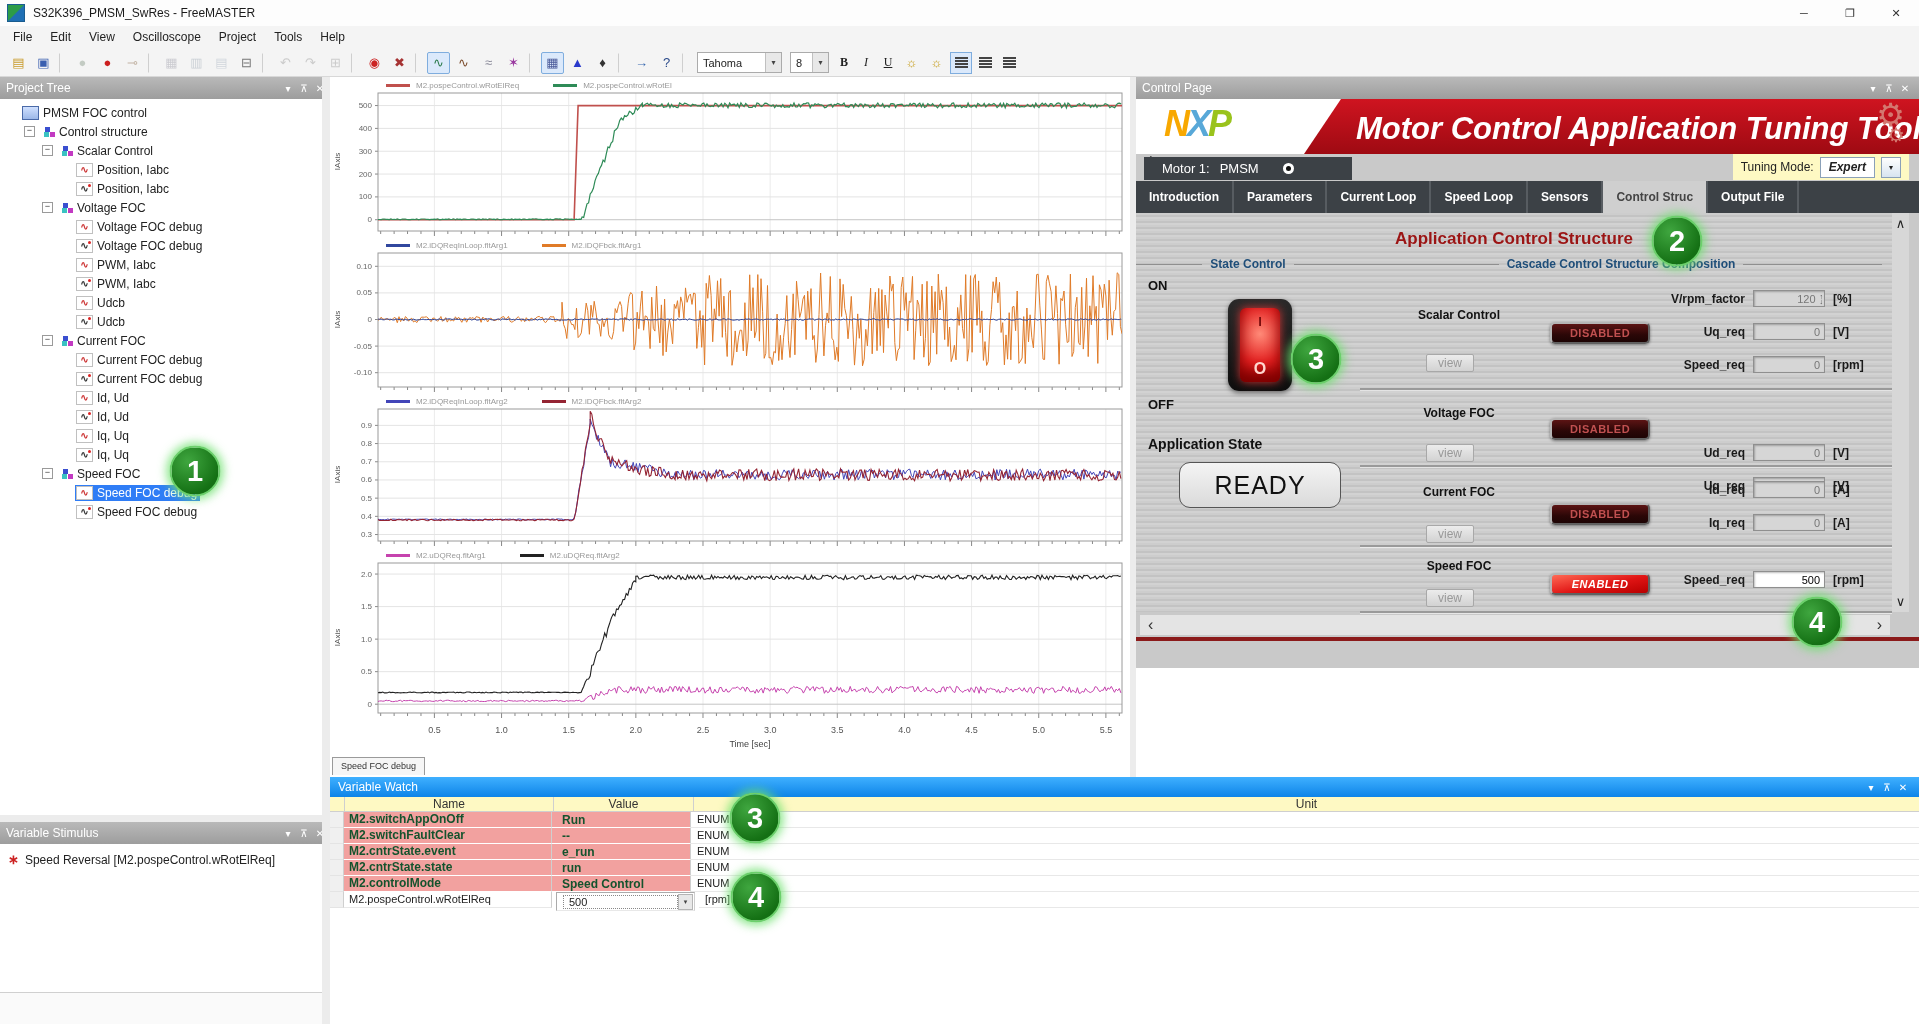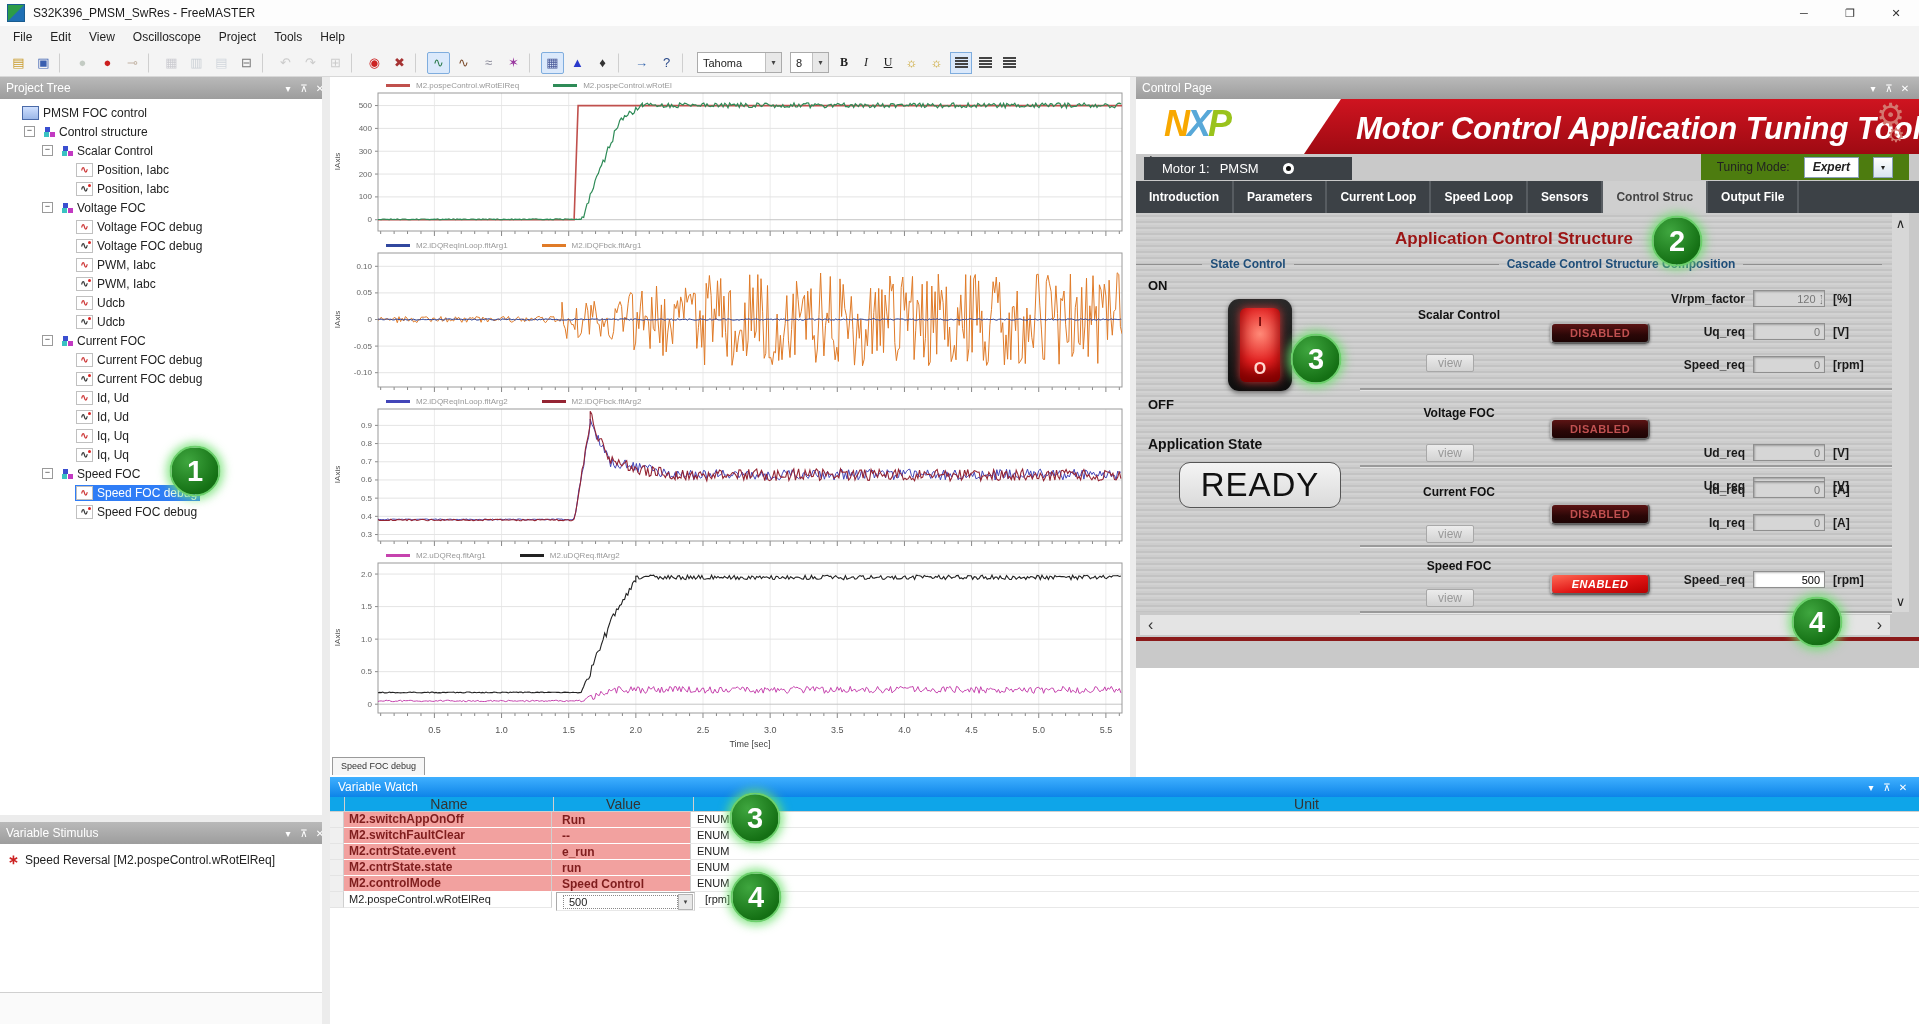--- a/index.html
+++ b/index.html
@@ -64,70 +64,70 @@
   .plot-block{position:relative}
   .legend{height:13px;display:flex;align-items:center;margin-left:56px;gap:34px}
   .lg-item{display:inline-flex;align-items:center;gap:6px;font-size:8px;color:#999}
   .lg-item .sw{width:24px;height:3px;display:inline-block}
   .scope-tab{position:absolute;left:332px;top:757px;height:17px;padding:0 8px;background:#f6f6f6;border:1px solid #9a9a9a;border-bottom:none;font-size:9px;line-height:16px;color:#333}
   
   .vwpanel{position:absolute;left:330px;top:777px;width:1589px;height:247px;background:#fff}
   .vw-head{height:20px;display:flex;align-items:center;padding:0 8px;color:#fff;font-size:12px;
            background:linear-gradient(#3fb0ff,#0d84e8)}
   .vw-head .pttl{flex:1}
-  .vw-cols{display:flex;height:14px;background:#0ea5e9;border-bottom:1px solid #cfcfcf;font-size:14px;color:#333}
+  .vw-cols{display:flex;height:14px;background:#fef9c3;border-bottom:1px solid #cfcfcf;font-size:12px;color:#333}
   .vw-cols div{border-right:1px solid #cfcfcf;text-align:center;line-height:14px}
   .c-gut{width:14px}.c-name{width:208px}.c-val{width:139px}.c-unit{flex:1;border-right:none!important}
   .vw-row{display:flex;height:16px;font-size:11px;align-items:stretch}
   .vw-gutter{width:14px;background:#f0f0f0;border-right:1px solid #cfcfcf;border-bottom:1px solid #e4e4e4;box-sizing:border-box}
   .vw-name{width:208px;border-right:1px solid #cfcfcf;border-bottom:1px solid #e8e8e8;padding-left:5px;line-height:15px;box-sizing:border-box;white-space:nowrap}
   .vw-value{width:139px;border-right:1px solid #cfcfcf;border-bottom:1px solid #e8e8e8;box-sizing:border-box;display:flex;align-items:center}
   .vw-unit{flex:1;border-bottom:1px solid #e8e8e8;padding-left:6px;line-height:15px}
-  .vw-row.hl .vw-name,.vw-row.hl .vw-value{background:#f2a19f;font-weight:bold;color:#7f1d1d;font-size:12px;border-bottom:1px solid #fff}
+  .vw-row.hl .vw-name,.vw-row.hl .vw-value{background:#f2a19f;font-weight:bold;color:#14532d;font-size:12px;border-bottom:1px solid #fff}
   .vw-row.hl .vw-value{padding-left:5px}
   .vw-value .vtext{padding-left:5px;flex:1}
   .vw-value.combo .vtext{border:1px dotted #888;background:#fff;height:12px;line-height:12px;margin-left:1px}
   .vw-value .varrow{display:none}
   .vw-value.combo .varrow{display:flex;width:13px;height:14px;background:#e8e8e8;border:1px solid #b5b5b5;align-items:center;justify-content:center;font-size:7px;color:#444;margin-right:1px}
   
   .cp{position:absolute;left:1136px;top:77px;width:783px;height:591px;background:#c9c9c9}
   .cp-head{position:absolute;left:0;top:0;width:783px;box-sizing:border-box}
   .cp-banner{position:absolute;left:0;top:22px;width:783px;height:55px;background:#fff;overflow:hidden}
   .banner-red{position:absolute;inset:0;background:linear-gradient(#cf1420,#9e0a12);clip-path:polygon(205px 0,783px 0,783px 55px,168px 55px)}
   .nxp{position:absolute;left:28px;top:4px;font-size:36px;font-weight:bold;font-style:italic;letter-spacing:-3px}
   .nxp .n{color:#f8a800}.nxp .x{color:#58a8d8}.nxp .p{color:#9ac31c}
   .banner-title{position:absolute;left:220px;top:12px;width:470px;text-align:center;color:#fff;font-size:31px;font-weight:bold;font-style:italic;white-space:nowrap}
   .gears{position:absolute;right:14px;top:2px;color:#d4776f;font-size:32px;line-height:28px;text-align:right}
   .gears .g2{font-size:20px;display:block;margin-top:-8px}
   .zigzag{position:absolute;left:10px;top:77px;font-size:10px;font-weight:bold;color:#222;letter-spacing:-2px}
   .motorbar{position:absolute;left:8px;top:80px;width:208px;height:23px;background:#3c4146;color:#fff;display:flex;align-items:center;font-size:13px;padding-left:18px;box-sizing:border-box;gap:10px}
   .radio{width:11px;height:11px;border-radius:50%;background:#fff;display:flex;align-items:center;justify-content:center;margin-left:14px}
   .radio::after{content:"";width:5px;height:5px;border-radius:50%;background:#111}
-  .tuning{position:absolute;right:10px;top:77px;height:26px;background:#4d7c0f;display:flex;align-items:center;padding:0 16px;font-size:12px;gap:14px}
+  .tuning{position:absolute;right:10px;top:77px;height:26px;background:#fef9c3;display:flex;align-items:center;padding:0 8px;font-size:12px;gap:6px}
   .tun-val{background:#fff;border:1px solid #8aa0b8;height:19px;line-height:19px;padding:0 8px;font-style:italic;font-weight:bold;font-size:12px}
   .tun-dd{width:18px;height:19px;border:1px solid #8aa0b8;background:linear-gradient(#fefefe,#d8e4f0);display:flex;align-items:center;justify-content:center;font-size:8px}
   .cp-tabs{position:absolute;left:0;top:104px;width:783px;height:32px;background:#3c4146;display:flex}
   .cp-tab{height:32px;line-height:32px;padding:0 13px;font-size:12px;font-weight:bold;color:#fff;border-right:2px solid #575c61;white-space:nowrap}
   .cp-tab.act{background:#cfcfcf;color:#444}
   .cp-content{position:absolute;left:0;top:136px;width:756px;height:399px;
      background:repeating-linear-gradient(180deg,#cdcdcd 0 2px,#c3c3c3 2px 4px,#d2d2d2 4px 6px)}
   .cp-heading{position:absolute;left:0;top:16px;width:756px;text-align:center;font-size:17px;font-weight:bold;color:#9b1414}
   .subrow{position:absolute;left:0;top:44px;width:756px;display:flex;font-size:12px;font-weight:bold;color:#1f4e79}
   .sh{display:flex;align-items:center;gap:8px}
   .sh::before,.sh::after{content:"";height:1px;background:#8f8f8f;flex:1}
   .sh.state{width:224px}.sh.state::before{min-width:12px}.sh.state::after{min-width:60px}
   .sh.cascade{flex:1;margin-right:10px}
   .statecol{position:absolute;left:12px;top:65px;width:224px;text-align:left}
   .onlbl,.offlbl{font-size:13px;font-weight:bold;color:#111}
   .switch{width:64px;height:92px;margin:6px auto;background:linear-gradient(#2a2a2a,#0e0e0e);border-radius:11px;box-shadow:0 2px 5px rgba(0,0,0,.5);display:flex;align-items:center;justify-content:center}
   .rocker{width:40px;height:74px;border-radius:6px;background:radial-gradient(circle at 50% 35%,#ff8a78,#e32020 55%,#a80000);box-shadow:inset 0 -10px 14px rgba(120,0,0,.9),0 0 10px rgba(255,60,60,.8);display:flex;flex-direction:column;align-items:center;justify-content:space-between;padding:6px 0;box-sizing:border-box}
   .sw-i{color:#7a0d0d;font-size:13px;font-weight:bold}
   .sw-o{color:#ffd7cf;font-size:16px;font-weight:bold;line-height:14px}
   .appstate{margin-top:24px;font-size:14px;font-weight:bold;color:#111}
-  .ready{width:160px;height:44px;margin:10px auto 0;background:linear-gradient(#f4f4f4,#dadada);border:1px solid #555;border-radius:11px;display:flex;align-items:center;justify-content:center;font-size:33px;letter-spacing:1px;color:#111}
+  .ready{width:160px;height:44px;margin:10px auto 0;background:linear-gradient(#f4f4f4,#dadada);border:1px solid #555;border-radius:11px;display:flex;align-items:center;justify-content:center;font-size:25px;letter-spacing:1px;color:#111}
   .cascadecol{position:absolute;left:224px;top:65px;width:532px}
   .section{position:relative;border-bottom:2px solid #9a9a9a;box-shadow:0 1px 0 rgba(255,255,255,.55)}
   .sec-name{position:absolute;left:24px;width:150px;text-align:center;font-size:12px;font-weight:bold;color:#111}
   .sec-status{position:absolute;left:190px;width:100px;height:22px;border-radius:5px;font-size:11px;font-weight:bold;letter-spacing:.5px;border:2px outset #b5b5b5;box-shadow:0 1px 3px rgba(0,0,0,.45)}
   .sec-status.dis{background:linear-gradient(#5c1414,#2b0707 60%,#1d0404);color:#c05050}
   .sec-status.ena{background:linear-gradient(168deg,#ff6a55,#e01414 55%,#b80000);color:#fff;font-style:italic}
   .sec-view{position:absolute;left:66px;width:48px;height:18px;background:linear-gradient(#ececec,#d2d2d2);border:1px solid #a8a8a8;color:#999;font-size:12px;border-radius:2px;font-family:"Liberation Sans",sans-serif}
   .sec-fields{position:absolute;left:290px;top:0;right:0;box-sizing:border-box}
   .f-row{height:33px;display:flex;align-items:center}
   .f-label{width:95px;text-align:right;padding-right:8px;font-size:12px;font-weight:bold;color:#1a1a1a}

